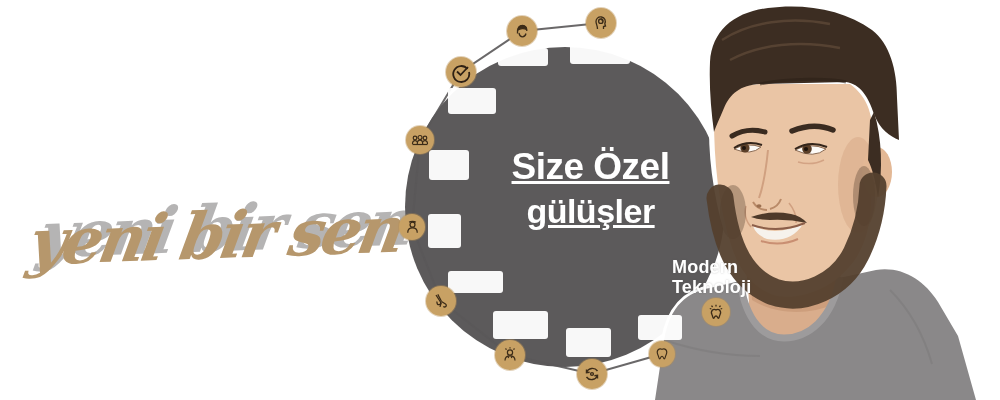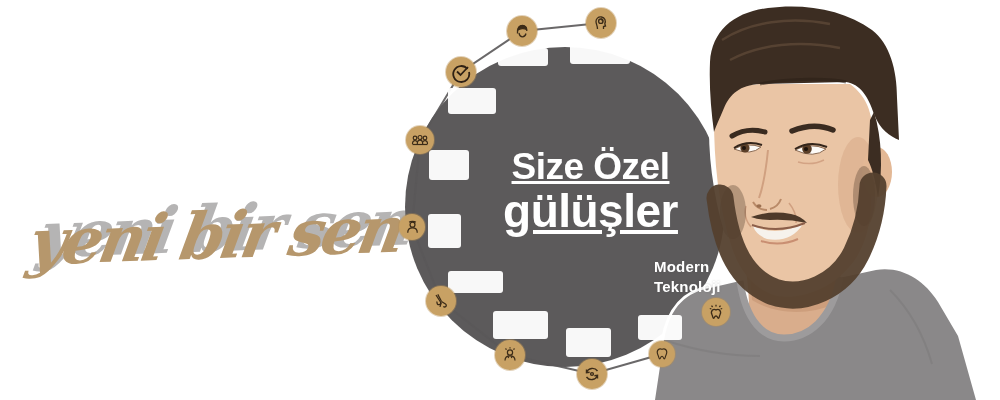--- a/index.html
+++ b/index.html
@@ -10,33 +10,33 @@
            font-family:"DejaVu Serif",serif;font-style:italic;font-weight:bold;
            font-size:64px;letter-spacing:-4px;color:#b6976c;
            transform:rotate(-2deg) skewX(-12deg);white-space:nowrap;
            text-shadow:9px -7px 0 rgba(168,167,167,.85);}
   
   .big-circle{position:absolute;left:405px;top:47px;width:320px;height:320px;
               border-radius:50%;background:#5c5a5b;}
   .circle-heading{position:absolute;left:468px;top:146px;width:245px;text-align:center;
                   color:#fff;font-weight:bold;letter-spacing:-.5px;text-decoration:underline;}
   .circle-heading .l1{font-size:37px;line-height:42px;}
-  .circle-heading .l2{font-size:46px;line-height:46px;}
+  .circle-heading .l2{font-size:34px;line-height:46px;}
   
   svg.ring{position:absolute;left:0;top:0;pointer-events:none;}
   
   .blob{position:absolute;background:rgba(255,255,255,.96);border-radius:3px;}
   
   .ring-icon{position:absolute;border-radius:50%;background:#c8a164;
              display:flex;align-items:center;justify-content:center;
              box-shadow:0 0 0 1px rgba(185,145,85,.4);}
   .ring-icon svg{display:block;}
   
-  .mt-label{position:absolute;left:654px;top:257px;color:#fff;font-weight:bold;
-            font-size:15px;line-height:20px;letter-spacing:.2px;
+  .mt-label{position:absolute;left:672px;top:257px;color:#fff;font-weight:bold;
+            font-size:18px;line-height:20px;letter-spacing:.2px;
             text-shadow:0 0 2px rgba(90,88,88,.35);}
   
   .man{position:absolute;left:640px;top:0;}
 </style>
 </head>
 <body>
 
 <div class="stage">
 
   <div class="tagline">yeni bir sen</div>

